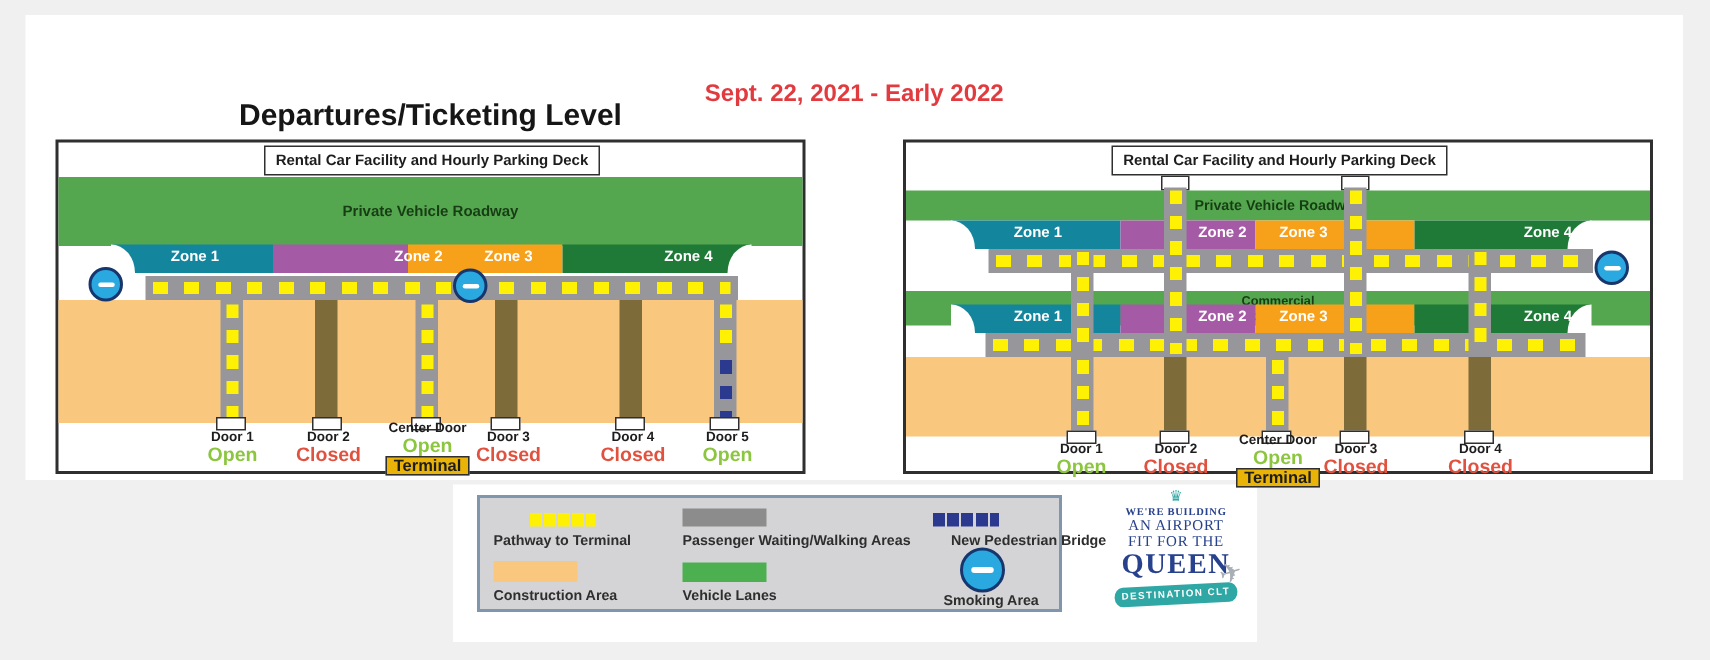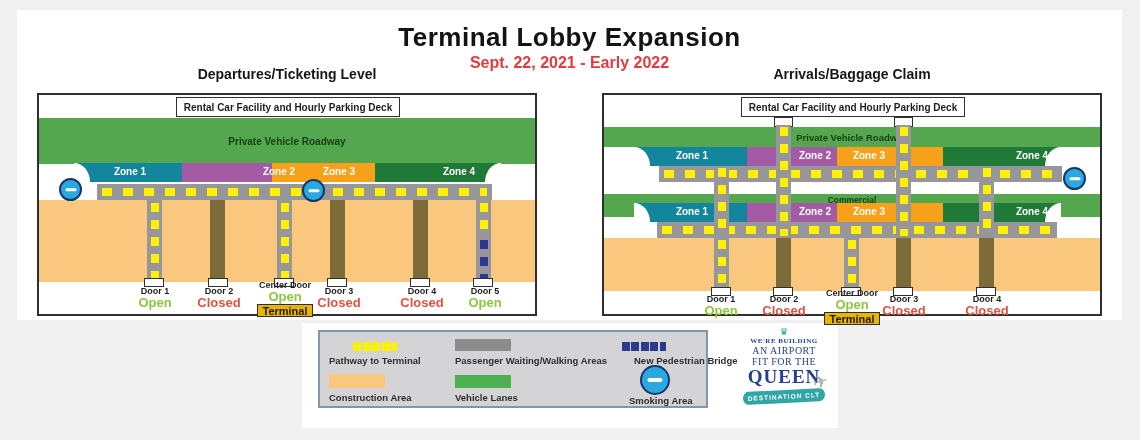--- a/index.html
+++ b/index.html
@@ -11,21 +11,21 @@
   }
   
   #main-panel{position:absolute;left:17px;top:10px;width:1105px;height:310px;background:#FFFFFF;}
   #legend-panel{position:absolute;left:302px;top:323px;width:536px;height:105px;background:#FFFFFF;}
   
   .title{position:absolute;top:12px;left:0;right:0;text-align:center;
     font-size:26px;font-weight:800;letter-spacing:.5px;color:#131313;}
   .subtitle{position:absolute;top:44px;left:0;right:0;text-align:center;
     font-size:16px;font-weight:700;color:#E23B3F;}
   .heading{position:absolute;top:56px;width:500px;text-align:center;
-    font-size:14px;font-weight:700;color:#161616;}
+    font-size:20px;font-weight:700;color:#161616;}
   #heading-left{left:20px;}
   #heading-right{left:585px;}
   
   .dg{position:absolute;width:500px;height:223px;background:#FFFFFF;
       border:2px solid #2F2F2F;box-sizing:border-box;}
   #dg-left{left:37px;top:93px;}
   #dg-right{left:602px;top:93px;}
   .smallbox{position:absolute;background:#FFFFFF;border:1.5px solid #2F2F2F;
     box-sizing:border-box;display:flex;align-items:center;justify-content:center;
     font-size:10px;font-weight:700;color:#1D1D1D;white-space:nowrap;}
@@ -90,24 +90,22 @@
     transform:rotate(-18deg);}
   .logo-banner{margin:4px auto 0 auto;width:82px;height:13px;background:#2FA7A4;
     border-radius:6px/7px;display:flex;align-items:center;justify-content:center;
     font-size:6.5px;font-weight:700;letter-spacing:1px;color:#FFFFFF;
     font-family:"Liberation Sans",sans-serif;transform:rotate(-3deg);}
 </style>
 </head>
 <body>
 
 <div id="main-panel">
-  <div class="title">Terminal Lobby Expansion</div>
   <div class="subtitle">Sept. 22, 2021 - Early 2022</div>
   <div class="heading" id="heading-left">Departures/Ticketing Level</div>
-  <div class="heading" id="heading-right">Arrivals/Baggage Claim</div>
 </div>
 
 <div class="dg" id="dg-left">
   <div class="smallbox" style="left:137px;top:2px;width:224px;height:20px;">Rental Car Facility and Hourly Parking Deck</div>
 
   <div class="road" style="top:23px;height:46px;">Private Vehicle Roadway</div>
 
   <div class="construction" style="top:105px;height:82px;"></div>
 
   <div class="band" style="left:36px;top:68px;width:425px;">

